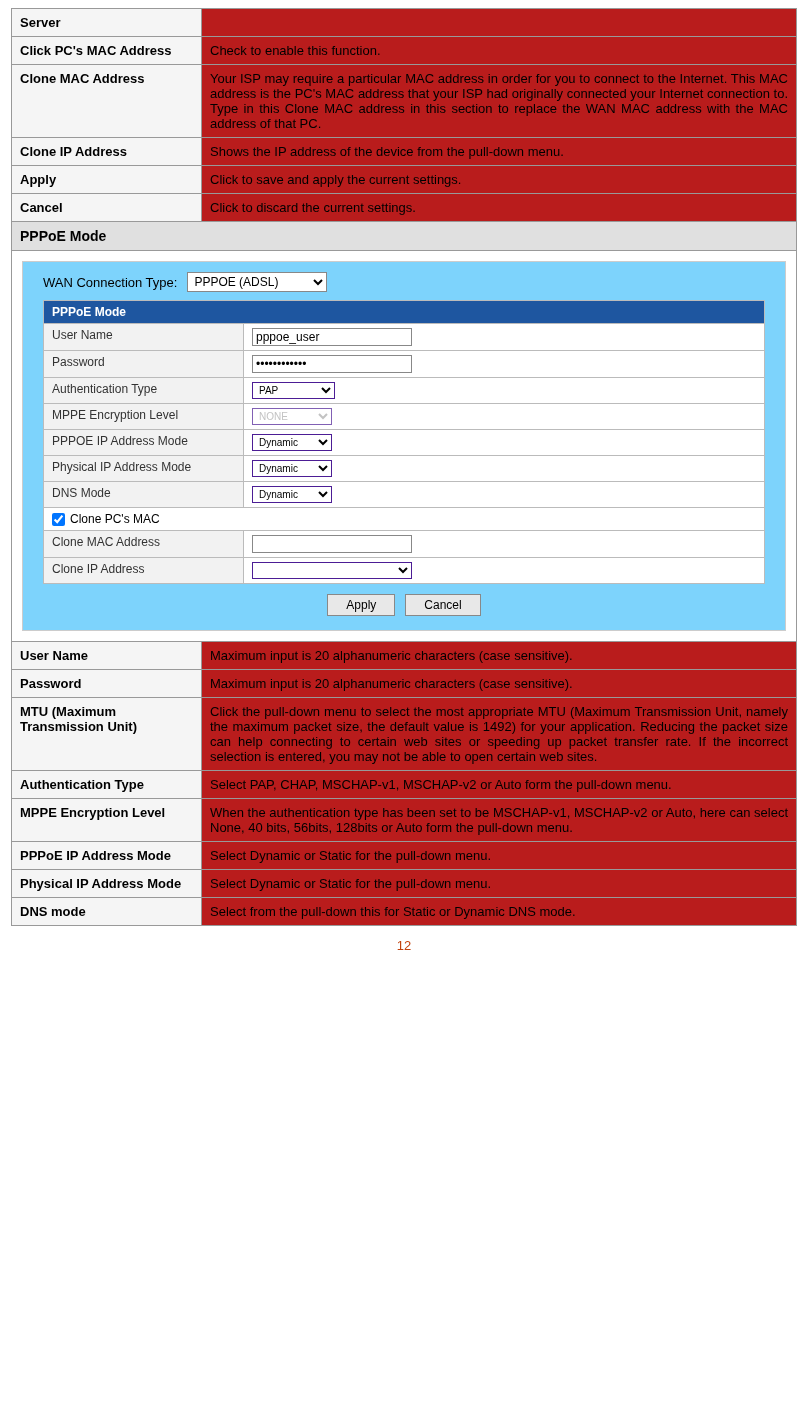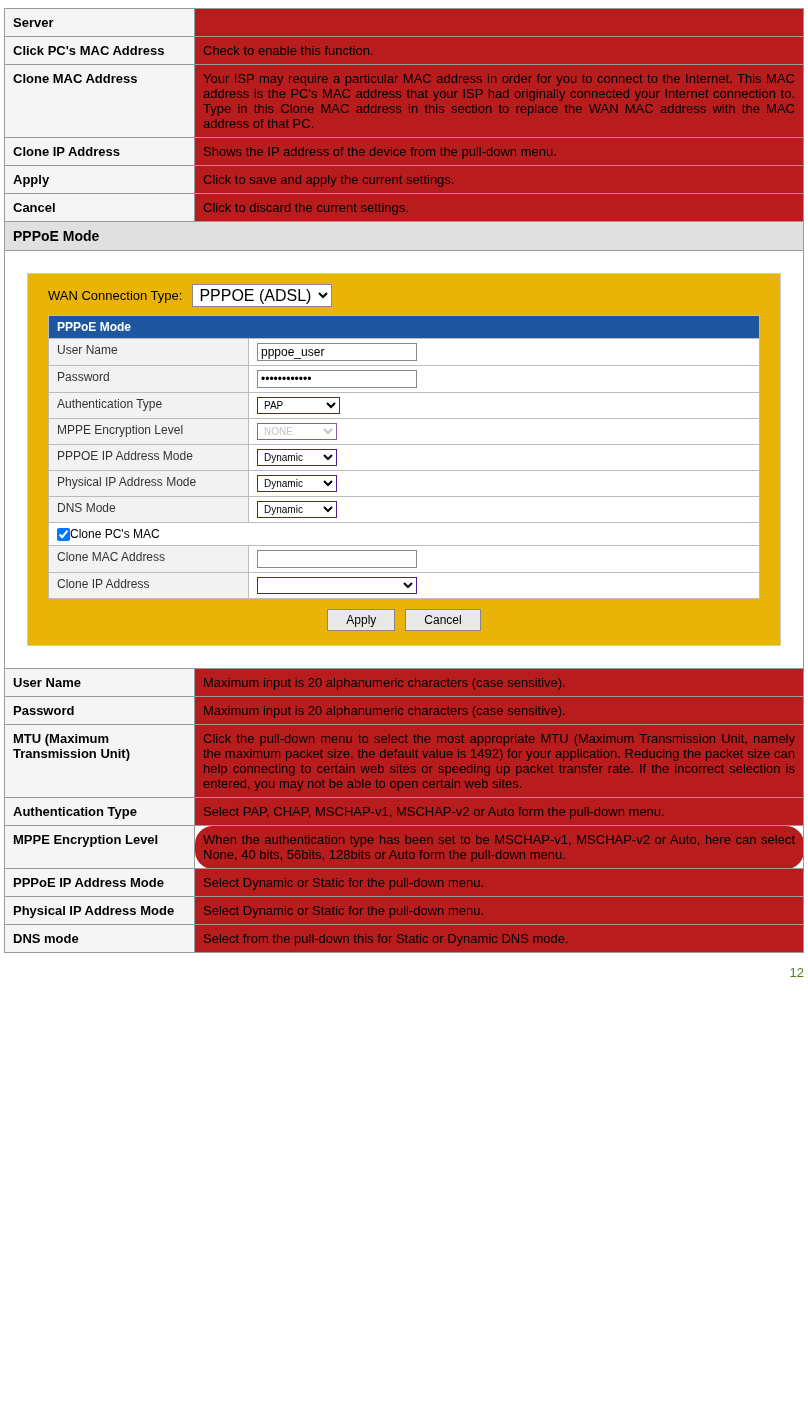--- a/index.html
+++ b/index.html
@@ -6,21 +6,21 @@
     body {
       font-family: Arial, sans-serif;
       font-size: 13px;
       background: #fff;
       color: #000;
       width: 808px;
       min-height: 1412px;
     }
     .page-wrapper {
       width: 808px;
-      padding: 8px 4px;
+      padding: 8px 11px;
     }
     
     .main-table {
       width: 100%;
       border-collapse: collapse;
       border: 1px solid #999;
     }
     .main-table td, .main-table th {
       border: 1px solid #999;
       padding: 6px 8px;
@@ -35,36 +35,36 @@
       background: #b91c1c;
     }
     .section-header {
       background: #e0e0e0;
       font-weight: bold;
       font-size: 14px;
       padding: 7px 8px;
     }
     
     .pppoe-ui {
-      background: #eab308;
+      background: #7dd3fc;
       border: 1px solid #ccc;
       padding: 10px 20px 14px 20px;
-      margin: 12px;
+      margin: 0;
     }
     .wan-type-row {
       display: flex;
       align-items: center;
       margin-bottom: 8px;
       gap: 10px;
     }
     .wan-type-label {
       font-size: 13px;
     }
     .wan-type-select {
-      font-size: 16px;
+      font-size: 12px;
       padding: 1px 2px;
       border: 1px solid #888;
       background: #fff;
       min-width: 140px;
     }
     .inner-table {
       width: 100%;
       border-collapse: collapse;
       border: 1px solid #aaa;
     }
@@ -101,40 +101,41 @@
       border: 1px solid #4c1d95;
       background: #fff;
       min-width: 80px;
     }
     .inner-select.disabled {
       color: #aaa;
     }
     .checkbox-row {
       display: flex;
       align-items: center;
+      gap: 5px;
       font-size: 12px;
     }
     .apply-cancel-row {
       display: flex;
       gap: 10px;
       margin-top: 10px;
       justify-content: center;
     }
     .btn {
       font-size: 12px;
       padding: 3px 18px;
       border: 1px solid #888;
       background: #e8e8e8;
       cursor: pointer;
     }
     .page-number {
-      text-align: right;
+      text-align: center;
       margin-top: 12px;
       font-size: 13px;
-      color: #4d7c0f;
+      color: #c2410c;
     }
   </style>
 </head>
 <body>
 
 <div class="page-wrapper">
 
   <table class="main-table">
     <tbody>
 
@@ -312,21 +313,21 @@
         <td class="desc-cell" style="text-align:justify;">Click the pull-down menu to select the most appropriate MTU (Maximum Transmission Unit, namely the maximum packet size, the default value is 1492) for your application. Reducing the packet size can help connecting to certain web sites or speeding up packet transfer rate. If the incorrect selection is entered, you may not be able to open certain web sites.</td>
       </tr>
 
       <tr>
         <td class="label-cell">Authentication Type</td>
         <td class="desc-cell">Select PAP, CHAP, MSCHAP-v1, MSCHAP-v2 or Auto form the pull-down menu.</td>
       </tr>
 
       <tr>
         <td class="label-cell">MPPE Encryption Level</td>
-        <td class="desc-cell" style="text-align:justify;border-radius:18px;">When the authentication type has been set to be MSCHAP-v1, MSCHAP-v2 or Auto, here can select None, 40 bits, 56bits, 128bits or Auto form the pull-down menu.</td>
+        <td class="desc-cell" style="text-align:justify;">When the authentication type has been set to be MSCHAP-v1, MSCHAP-v2 or Auto, here can select None, 40 bits, 56bits, 128bits or Auto form the pull-down menu.</td>
       </tr>
 
       <tr>
         <td class="label-cell">PPPoE IP Address Mode</td>
         <td class="desc-cell">Select Dynamic or Static for the pull-down menu.</td>
       </tr>
 
       <tr>
         <td class="label-cell">Physical IP Address Mode</td>
         <td class="desc-cell">Select Dynamic or Static for the pull-down menu.</td>

